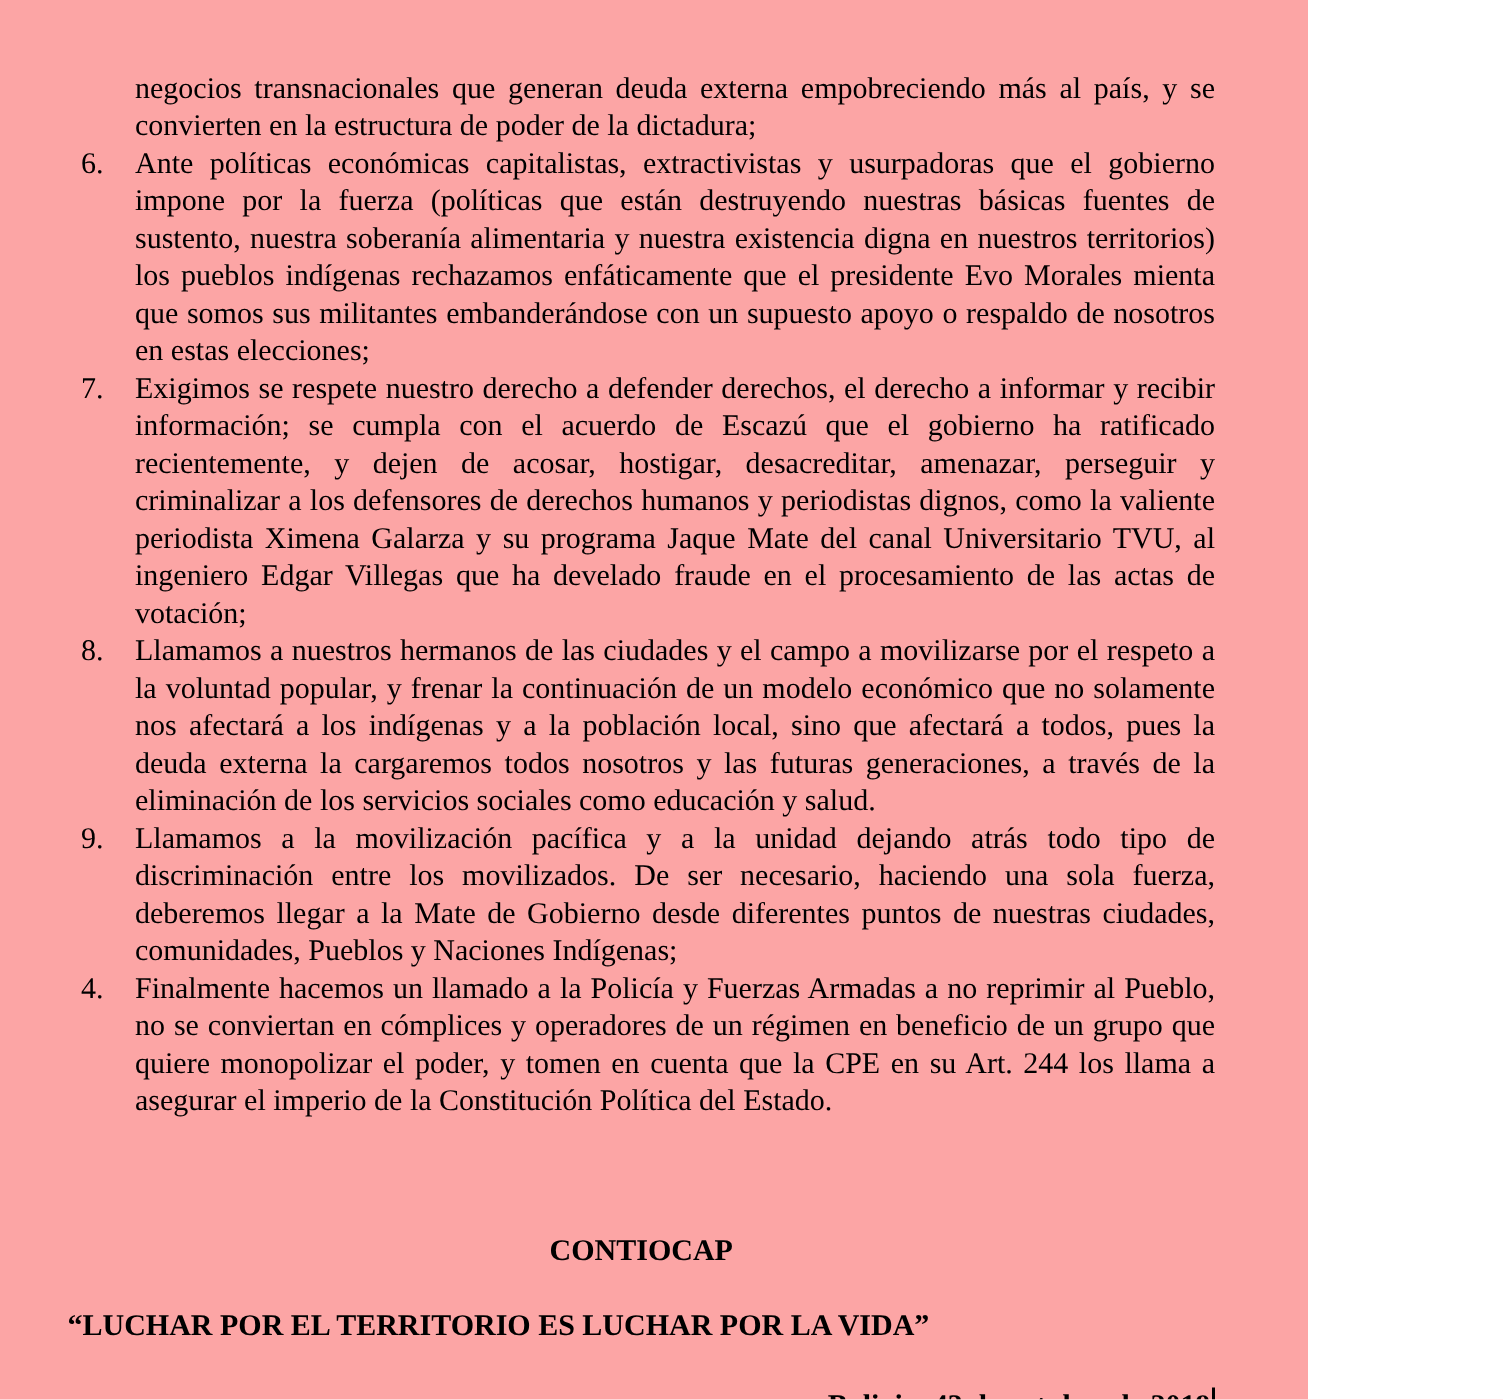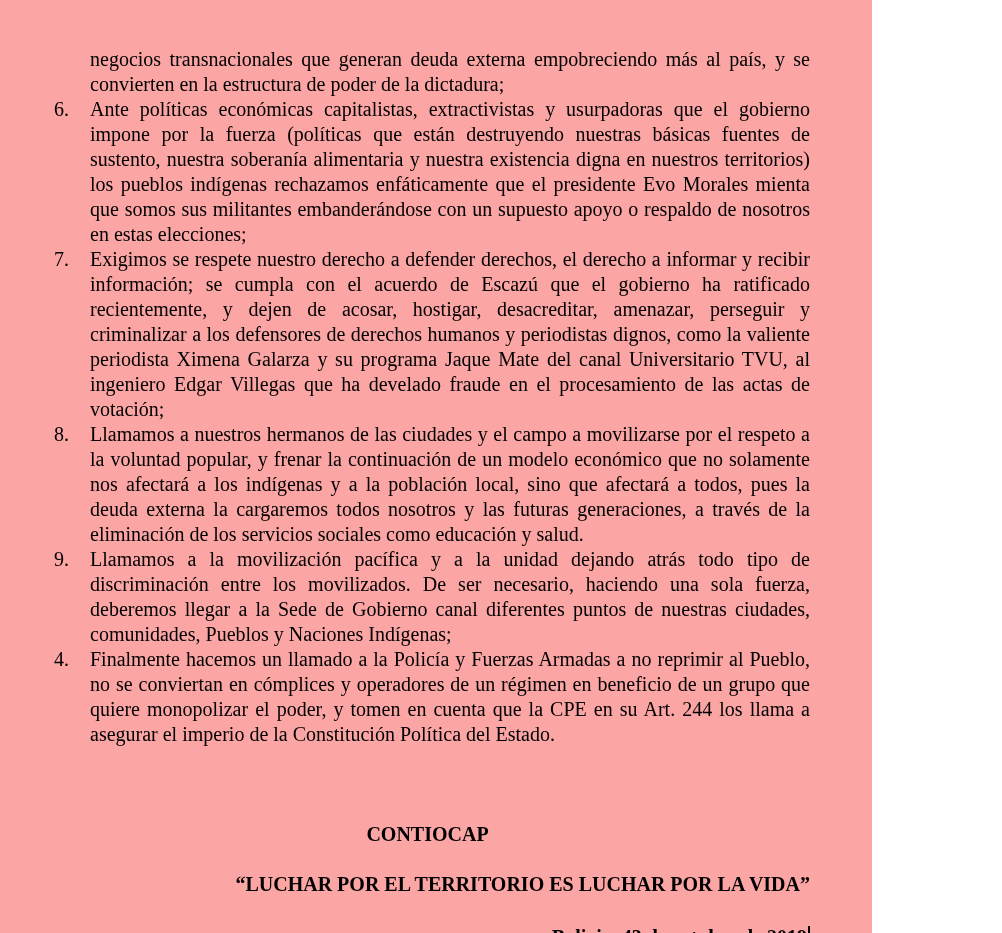--- a/index.html
+++ b/index.html
@@ -39,21 +39,21 @@
   .closing {
     margin-left: -45px; 
     font-weight: bold;
   }
   .org-name {
     margin-top: 75px;
     text-align: center;
   }
   .slogan {
     margin-top: 25px;
-    text-align: right;
+    text-align: left;
   }
   .dateline {
     margin-top: 28px;
     text-align: right;
     white-space: nowrap;
   }
   .caret {
     display: inline-block;
     width: 2px;
     height: 21px;
@@ -79,21 +79,21 @@
     <span>Exigimos se respete nuestro derecho a defender derechos, el derecho a informar y recibir información; se cumpla con el acuerdo de Escazú que el gobierno ha ratificado recientemente, y dejen de acosar, hostigar, desacreditar, amenazar, perseguir y criminalizar a los defensores de derechos humanos y periodistas dignos, como la valiente periodista Ximena Galarza y su programa Jaque Mate del canal Universitario TVU, al ingeniero Edgar Villegas que ha develado fraude en el procesamiento de las actas de votación;</span>
   </div>
 
   <div class="list-item">
     <span class="list-number">8.</span>
     <span>Llamamos a nuestros hermanos de las ciudades y el campo a movilizarse por el respeto a la voluntad popular, y frenar la continuación de un modelo económico que no solamente nos afectará a los indígenas y a la población local, sino que afectará a todos, pues la deuda externa la cargaremos todos nosotros y las futuras generaciones, a través de la eliminación de los servicios sociales como educación y salud.</span>
   </div>
 
   <div class="list-item">
     <span class="list-number">9.</span>
-    <span>Llamamos a la movilización pacífica y a la unidad dejando atrás todo tipo de discriminación entre los movilizados. De ser necesario, haciendo una sola fuerza, deberemos llegar a la Sede de Gobierno canal diferentes puntos de nuestras ciudades, comunidades, Pueblos y Naciones Indígenas;</span>
+    <span>Llamamos a la movilización pacífica y a la unidad dejando atrás todo tipo de discriminación entre los movilizados. De ser necesario, haciendo una sola fuerza, deberemos llegar a la Mate de Gobierno desde diferentes puntos de nuestras ciudades, comunidades, Pueblos y Naciones Indígenas;</span>
   </div>
 
   <div class="list-item">
     <span class="list-number">4.</span>
     <span>Finalmente hacemos un llamado a la Policía y Fuerzas Armadas a no reprimir al Pueblo, no se conviertan en cómplices y operadores de un régimen en beneficio de un grupo que quiere monopolizar el poder, y tomen en cuenta que la CPE en su Art. 244 los llama a asegurar el imperio de la Constitución Política del Estado.</span>
   </div>
 
   <div class="closing">
     <p class="org-name">CONTIOCAP</p>
     <p class="slogan">“LUCHAR POR EL TERRITORIO ES LUCHAR POR LA VIDA”</p>

